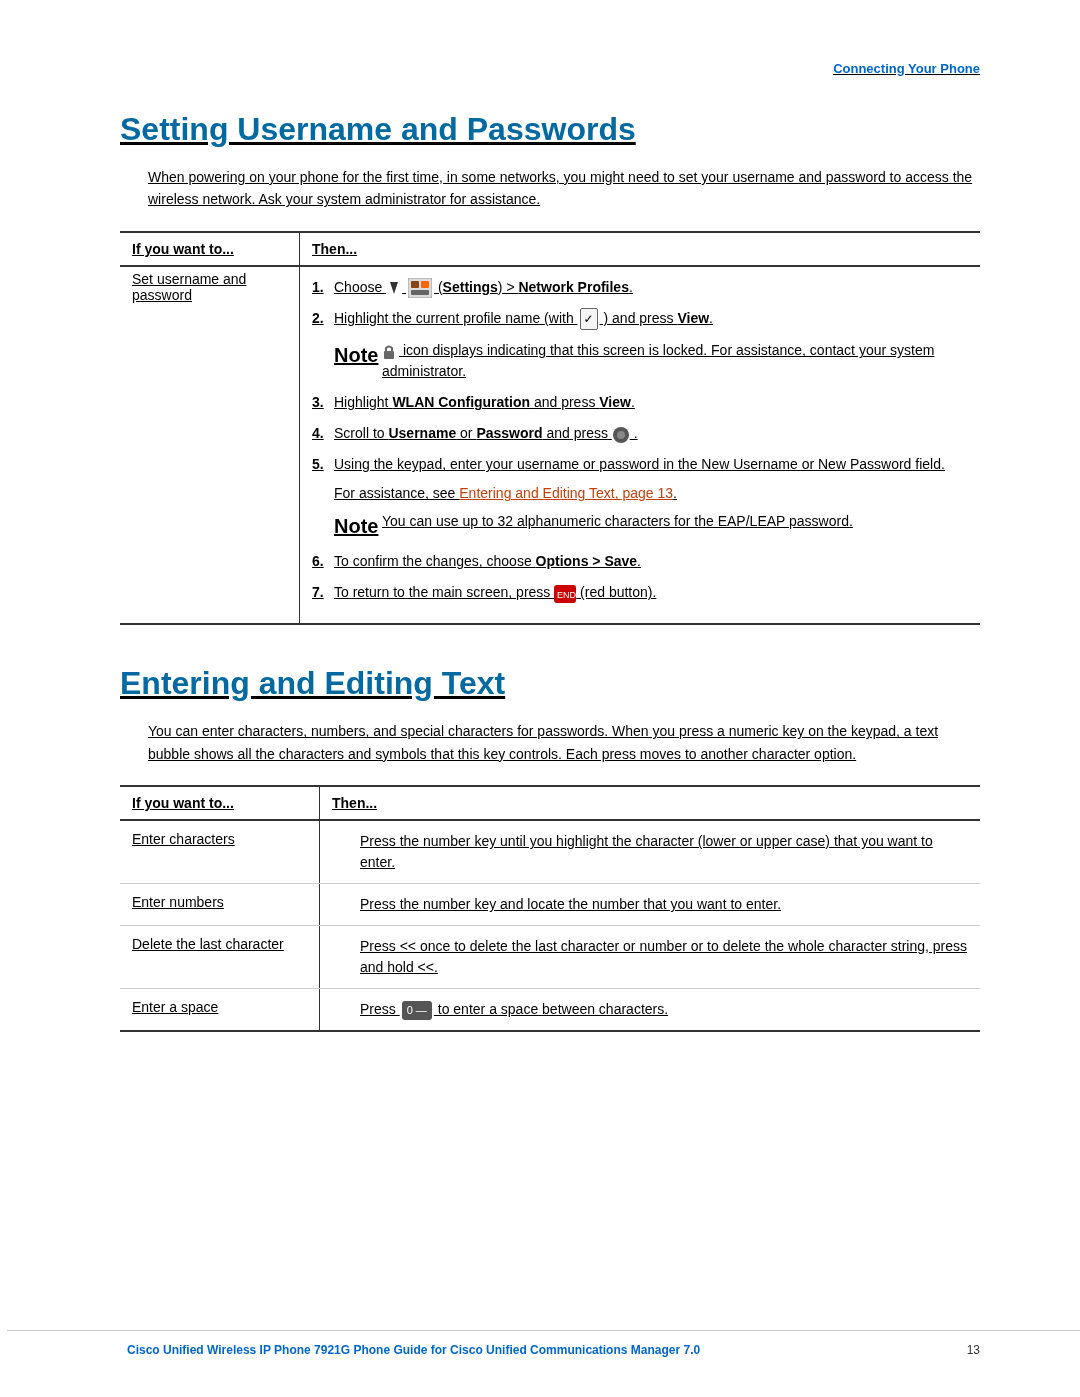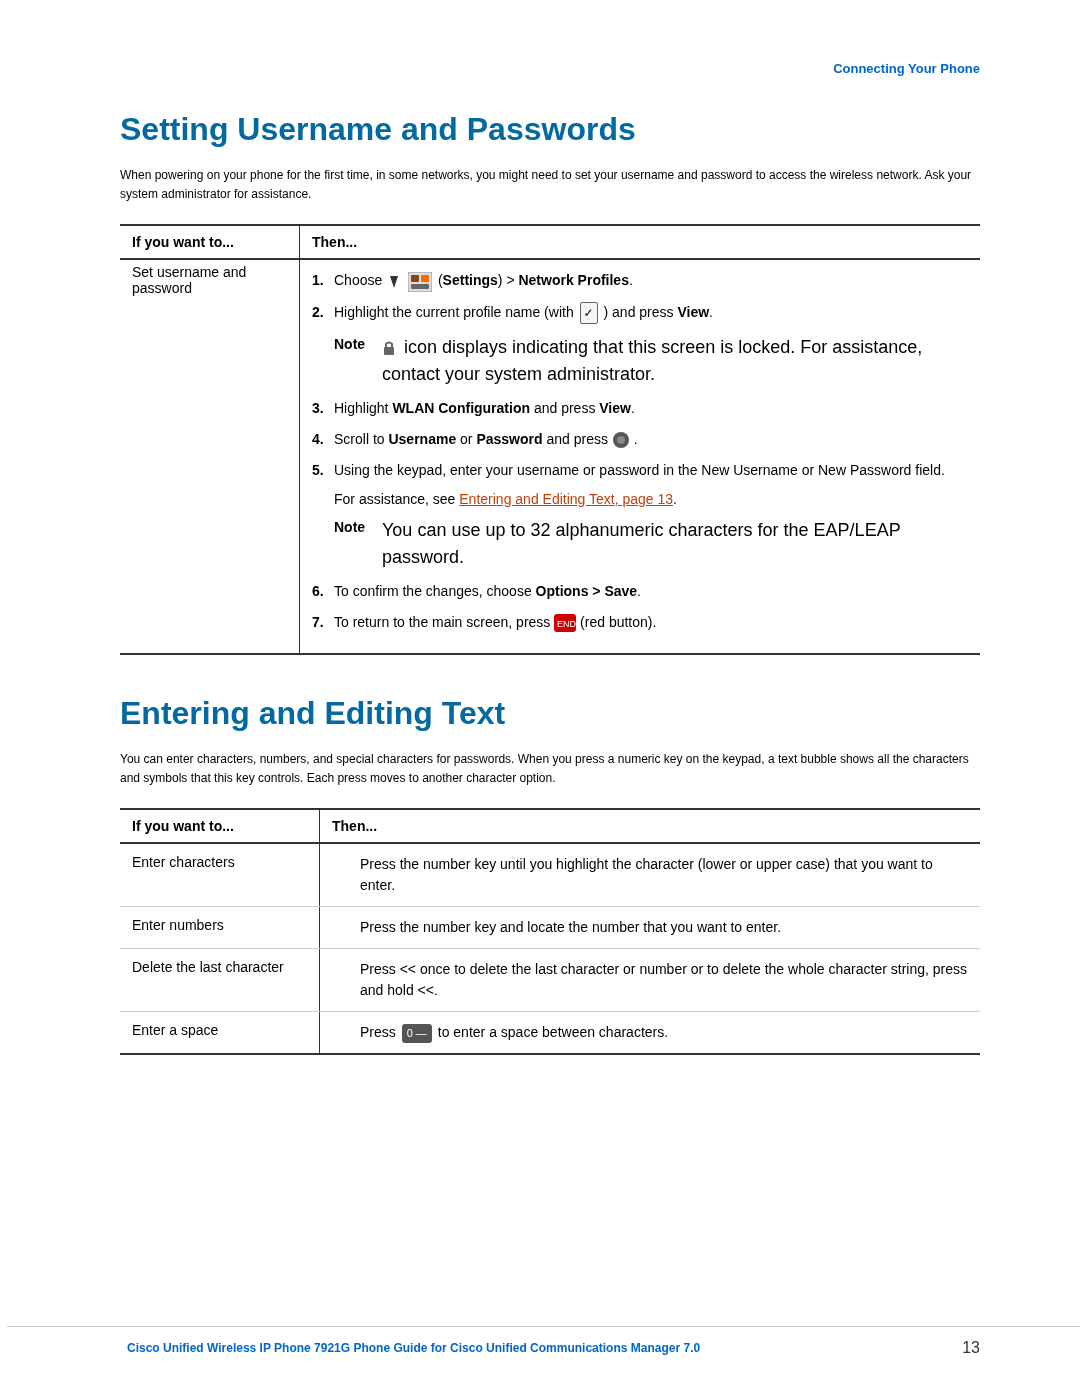--- a/index.html
+++ b/index.html
@@ -17,20 +17,21 @@
       min-height: 1397px;
       padding: 0;
     }
 
     .page {
       width: 1080px;
       min-height: 1397px;
       background: #ffffff;
       padding: 60px 100px 60px 120px;
       position: relative;
+      text-decoration: underline;
     }
 
     .header-section {
       text-align: right;
       margin-bottom: 30px;
       padding-bottom: 5px;
     }
 
     .header-chapter {
       color: #0066cc;
@@ -40,24 +41,25 @@
 
     .section-title {
       color: #0369a1;
       font-size: 32px;
       font-weight: bold;
       margin-bottom: 18px;
       border-bottom: none;
     }
 
     .intro-text {
-      font-size: 12px;
+      font-size: 14px;
       line-height: 1.6;
       margin-bottom: 20px;
       color: #000;
+      margin-left: 28px;
     }
 
     .table-container {
       width: 100%;
       border-top: 2px solid #333;
       border-bottom: 2px solid #333;
       margin-bottom: 40px;
     }
 
     .table-header-row {
@@ -133,26 +135,26 @@
     .note-block {
       display: flex;
       align-items: flex-start;
       margin: 8px 0 10px 22px;
       line-height: 1.5;
     }
 
     .note-label {
       font-weight: bold;
       min-width: 48px;
-      font-size: 14px;
+      font-size: 20px;
     }
 
     .note-content {
       flex: 1;
-      font-size: 18px;
+      font-size: 14px;
       line-height: 1.5;
     }
 
     .link-text {
       color: #c2410c;
       text-decoration: underline;
     }
 
     .icon-inline {
       display: inline-block;
@@ -249,21 +251,21 @@
       padding-top: 12px;
     }
 
     .footer-text {
       color: #0066cc;
       font-size: 12px;
       font-weight: bold;
     }
 
     .footer-page {
-      font-size: 16px;
+      font-size: 12px;
       color: #333;
     }
 
     .svg-settings-icon {
       display: inline-block;
       vertical-align: middle;
       margin: 0 2px;
     }
   </style>
 </head>

